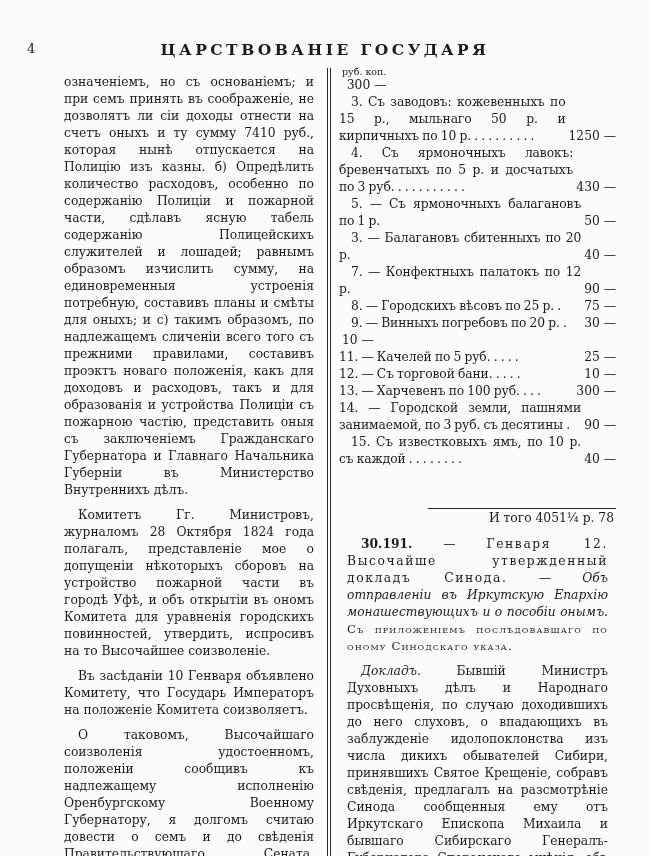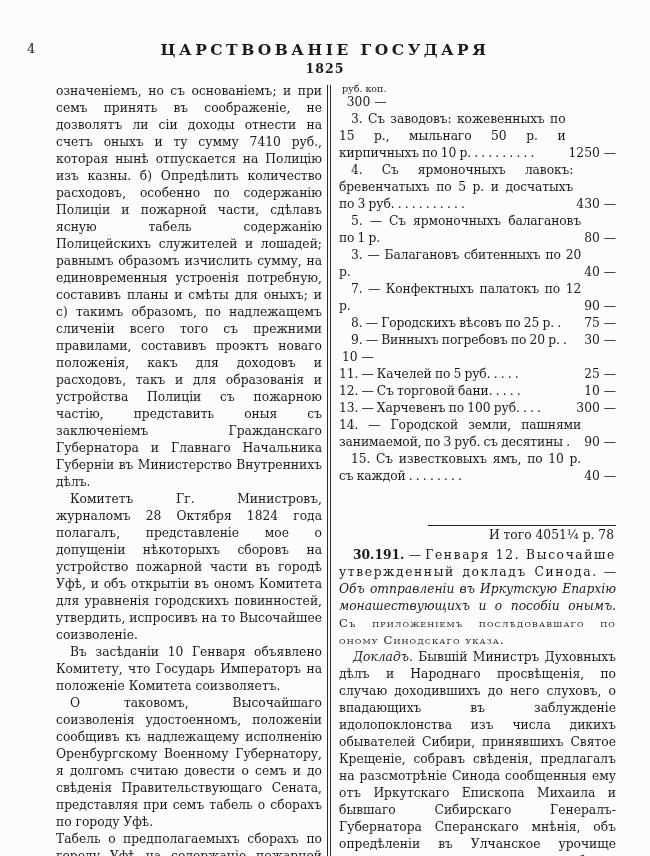--- a/index.html
+++ b/index.html
@@ -18,21 +18,21 @@
   .year{font-size:12.5px;font-weight:bold;letter-spacing:1px;margin-top:2px;}
   .columns{display:flex;align-items:stretch;padding:7px 34px 0 56px;}
   .col{font-size:12.3px;line-height:17px;text-align:justify;}
   .col-left{width:266px;flex:0 0 266px;}
   .col-right{flex:1;min-width:0;}
   .divider{
     width:2px;flex:0 0 2px;
     border-left:1.3px solid #2b2b2b;border-right:1.3px solid #2b2b2b;
     margin:2px 8px 10px 5px;
   }
-  .para{margin:0;text-align:justify;}
+  .para{margin:8px;text-align:justify;}
   .indent{text-indent:14px;}
   .run-b{font-weight:bold;}
   .run-i{font-style:italic;}
   .run-sp{letter-spacing:1.6px;}
   .run-sc{font-variant:small-caps;letter-spacing:1.1px;font-size:11.7px;}
   .trow{display:flex;align-items:flex-end;}
   .trow.indent{text-indent:0;}
   .trow.indent .trow-label{text-indent:12px;}
   .trow-label{flex:1 1 auto;min-width:0;text-align:justify;letter-spacing:-0.1px;word-spacing:-0.6px;}
   .trow-amtcol{display:flex;flex-direction:column;align-items:flex-end;margin-left:3px;flex:0 0 auto;justify-content:space-between;}
@@ -44,21 +44,20 @@
     padding:1px 2px 0 26px;min-width:160px;text-align:right;margin-top:39px;
   }
 </style>
 </head>
 <body>
 
 <div class="page">
   <div class="header">
     <div class="page-num">4</div>
     <div class="title">ЦАРСТВОВАНІЕ ГОСУДАРЯ</div>
-    <div class="year">1825</div>
   </div>
   <div class="columns">
     <div class="col col-left">
         <p class="para"><span class="run">означеніемъ, но съ основаніемъ; и при семъ принять въ соображеніе, не дозволятъ ли сіи доходы отнести на счетъ оныхъ и ту сумму 7410 руб., которая нынѣ отпускается на Полицію изъ казны. б) Опредѣлить количество расходовъ, особенно по содержанію Полиціи и пожарной части, сдѣлавъ ясную табель содержанію Полицейскихъ служителей и лошадей; равнымъ образомъ изчислить сумму, на единовременныя устроенія потребную, составивъ планы и смѣты для оныхъ; и с) такимъ образомъ, по надлежащемъ сличеніи всего того съ прежними правилами, составивъ проэктъ новаго положенія, какъ для доходовъ и расходовъ, такъ и для образованія и устройства Полиціи съ пожарною частію, представить оныя съ заключеніемъ Гражданскаго Губернатора и Главнаго Начальника Губерніи въ Министерство Внутреннихъ дѣлъ.</span></p>
         <p class="para indent"><span class="run">Комитетъ Гг. Министровъ, журналомъ 28 Октября 1824 года полагалъ, представленіе мое о допущеніи нѣкоторыхъ сборовъ на устройство пожарной части въ городѣ Уфѣ, и объ открытіи въ ономъ Комитета для уравненія городскихъ повинностей, утвердить, испросивъ на то Высочайшее соизволеніе.</span></p>
         <p class="para indent"><span class="run">Въ засѣданіи 10 Генваря объявлено Комитету, что Государь Императоръ на положеніе Комитета соизволяетъ.</span></p>
         <p class="para indent"><span class="run">О таковомъ, Высочайшаго соизволенія удостоенномъ, положеніи сообщивъ къ надлежащему исполненію Оренбургскому Военному Губернатору, я долгомъ считаю довести о семъ и до свѣденія Правительствующаго Сената, представляя при семъ табель о сборахъ по городу Уфѣ.</span></p>
         <p class="para"><span class="run">Табель о предполагаемыхъ сборахъ по городу Уфѣ на содержаніе пожарной части.</span></p>
       </div>
     <div class="divider"></div>
@@ -77,21 +76,21 @@
         </div>
         <div class="trow indent">
           <span class="trow-label">4. Съ ярмоночныхъ лавокъ: бревенчатыхъ по 5 р. и досчатыхъ по 3 руб. . . . . . . . . . .</span>
           <span class="trow-amtcol">
             <span class="trow-amt">430 —</span>
           </span>
         </div>
         <div class="trow indent">
           <span class="trow-label">5. — Съ ярмоночныхъ балагановъ по 1 р.</span>
           <span class="trow-amtcol">
-            <span class="trow-amt">80 —</span>
+            <span class="trow-amt">50 —</span>
           </span>
         </div>
         <div class="trow indent">
           <span class="trow-label">3. — Балагановъ сбитенныхъ по 20 р.</span>
           <span class="trow-amtcol">
             <span class="trow-amt">40 —</span>
           </span>
         </div>
         <div class="trow indent">
           <span class="trow-label">7. — Конфектныхъ палатокъ по 12 р.</span>

